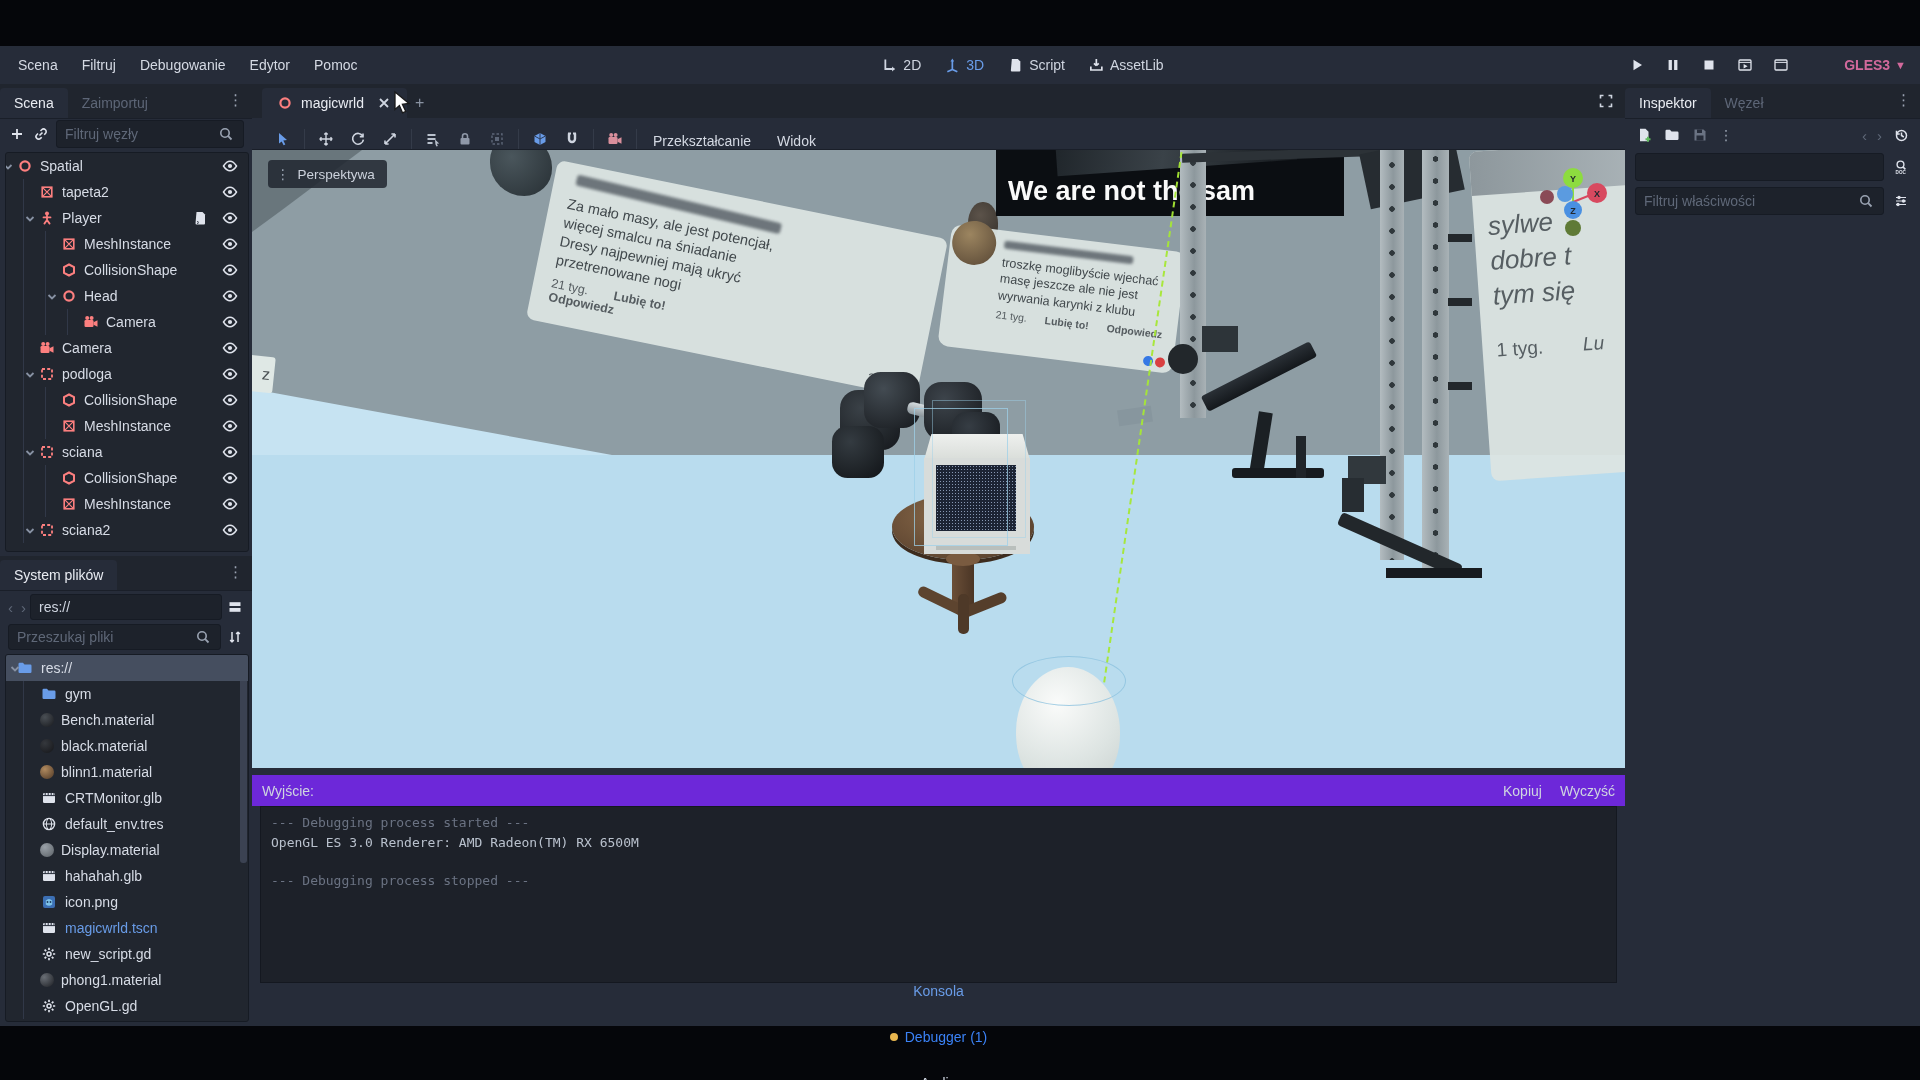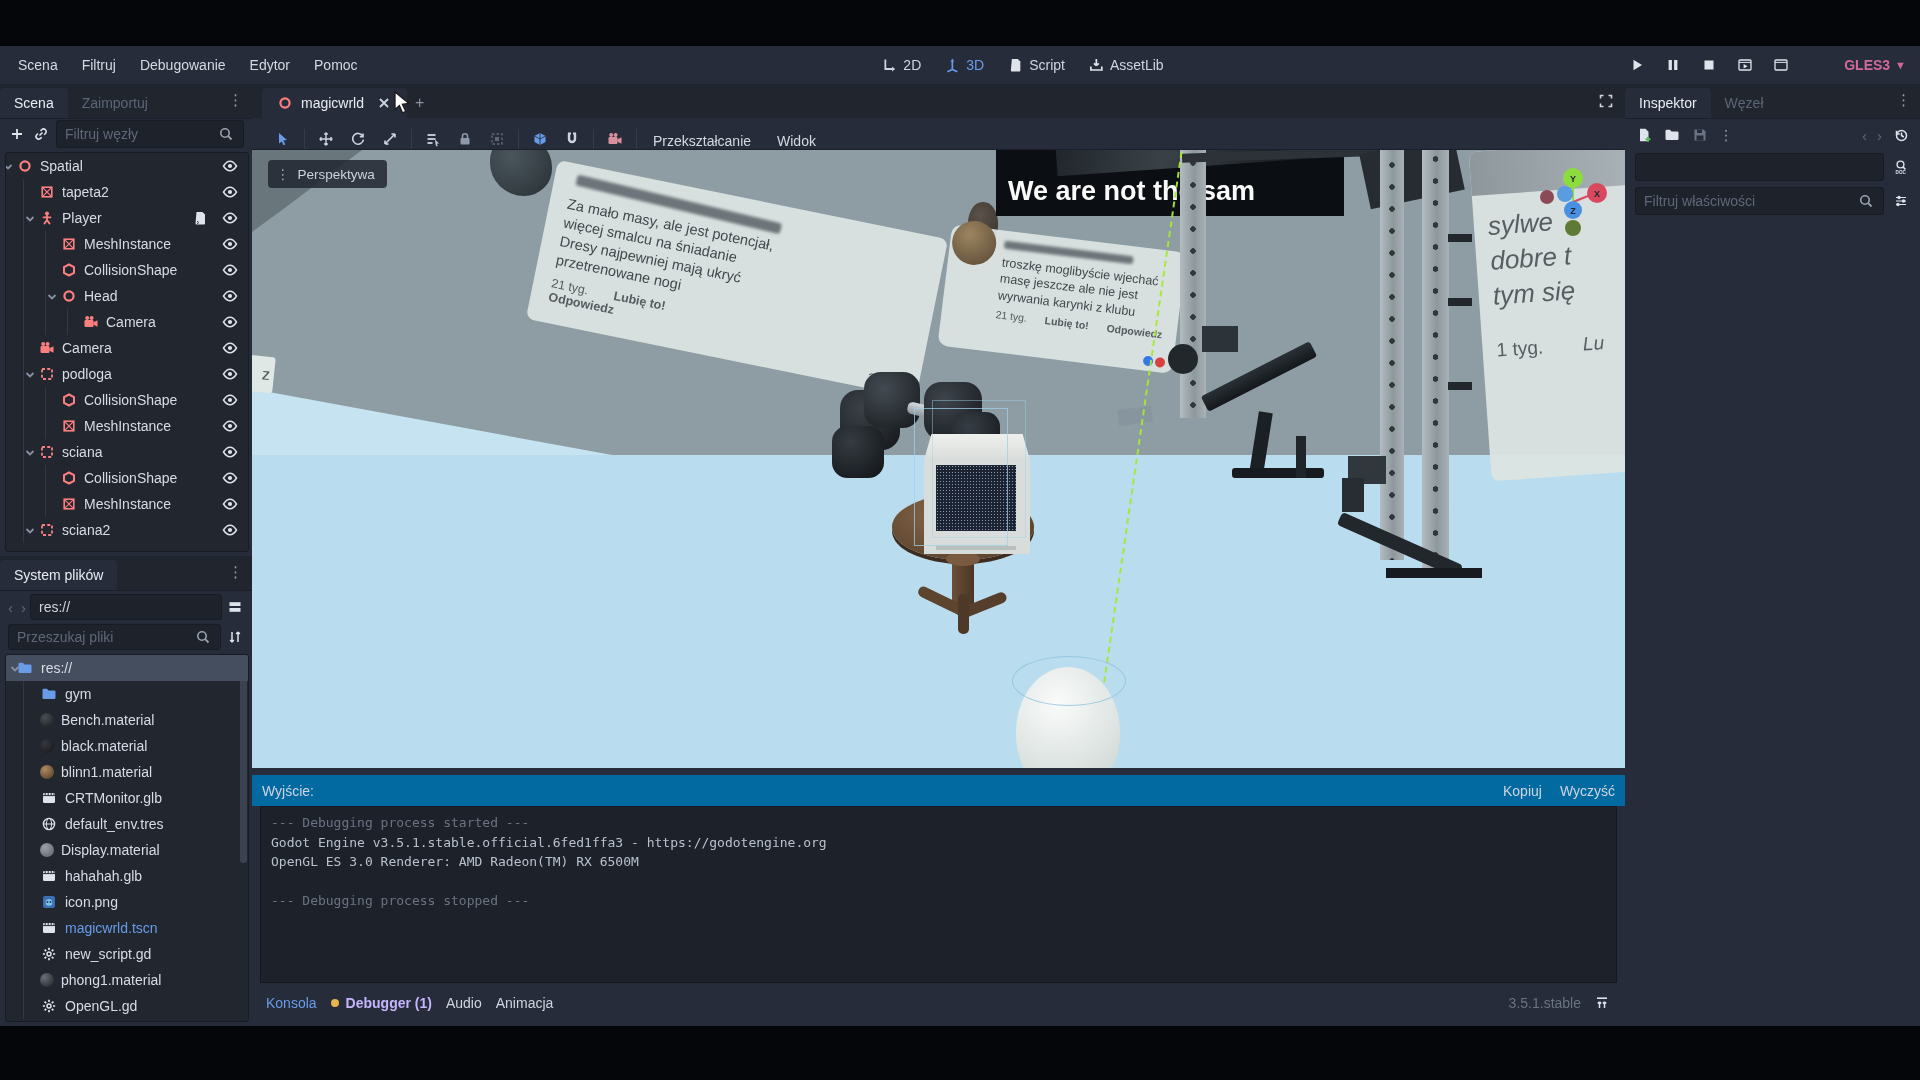--- a/index.html
+++ b/index.html
@@ -42,24 +42,24 @@
   .scene-tab .close{margin-left:4px;}
   .vp-toolbar{position:absolute;left:0;top:34px;width:100%;height:32px;background:#262c39;display:flex;align-items:flex-end;padding-left:10px;border-bottom:1px solid #1a1f29;box-sizing:border-box;}
   .toolgroup{display:flex;align-items:center;gap:14px;padding:0 12px;border-right:1px solid #343b49;height:20px;}
   .vp-menus{display:flex;gap:26px;margin-left:16px;color:#d4d9e3;}
   .vp3d{position:absolute;left:0;top:66px;width:1373px;height:618px;overflow:hidden;background:#8e9da4;}
   .poster{background:rgba(219,228,225,0.95);border-radius:8px;color:#454c51;}
   .blurname{background:#6d757b;border-radius:3px;filter:blur(1.5px);}
   .console-wrap{position:absolute;background:#1d2129;border:1px solid #141820;font-family:"DejaVu Sans Mono",monospace;font-size:13px;line-height:1.5;padding:6px 10px;box-sizing:border-box;}
   .cline{white-space:pre;min-height:19px;color:#b9c1cd;}
   .cline.dim{color:#6b7383;}
-  .statusbar{position:absolute;display:flex;align-items:center;gap:14px;padding:0 14px;box-sizing:border-box;background:#262c39;}
+  .statusbar{position:absolute;display:flex;align-items:center;gap:30px;padding:0 14px;box-sizing:border-box;background:#262c39;flex-direction:column;}
   .sb-item{display:flex;align-items:center;gap:7px;color:#cfd5e0;}
   .sb-item.accent{color:#699ce8;}
-  .sb-item.warning{color:#c4b5fd;font-weight:bold;}
+  .sb-item.warning{color:#3b82f6;}
   .dot{width:8px;height:8px;border-radius:50%;background:#e8b64f;}
   .chip{position:absolute;background:rgba(33,39,48,0.85);border-radius:4px;display:flex;align-items:center;gap:7px;padding:0 12px 0 8px;height:28px;color:#ccd2dc;font-size:13.5px;}
   .gizmo-label{font-size:9px;font-weight:bold;fill:#22282f;}
 </style>
 </head>
 <body>
 
 <div class="screen">
 
   <div class="menubar">
@@ -891,31 +891,30 @@
         <circle cx="34" cy="30" r="8" fill="#5b9be0"></circle>
         <circle cx="42" cy="14" r="10" fill="#8ddc3f"></circle>
         <text x="42" y="17.5" text-anchor="middle" class="gizmo-label">Y</text>
         <circle cx="66" cy="29" r="10" fill="#d8495f"></circle>
         <text x="66" y="32.5" text-anchor="middle" class="gizmo-label">X</text>
         <circle cx="42" cy="46" r="9" fill="#4a90e2"></circle>
         <text x="42" y="49.5" text-anchor="middle" class="gizmo-label">Z</text>
       </svg>
     </div>
 
-    <div class="abs" style="left:0;top:691px;width:1373px;height:31px;display:flex;align-items:center;padding:0 10px;box-sizing:border-box;background:#0369a1;">
+    <div class="abs" style="left:0;top:691px;width:1373px;height:31px;display:flex;align-items:center;padding:0 10px;box-sizing:border-box;background:#6d28d9;">
       <span>Wyjście:</span>
       <span style="margin-left:auto;display:flex;gap:18px;">
         <span>Kopiuj</span>
         <span>Wyczyść</span>
       </span>
     </div>
 
     <div class="console-wrap" style="left:8px;top:722px;width:1357px;height:177px;" id="console">
         <div class="cline dim">--- Debugging process started ---</div>
-        <div class="cline">Godot Engine v3.5.1.stable.official.6fed1ffa3 - https://godotengine.org</div>
         <div class="cline">OpenGL ES 3.0 Renderer: AMD Radeon(TM) RX 6500M</div>
         <div class="cline"></div>
         <div class="cline dim">--- Debugging process stopped ---</div>
       </div>
 
     <div class="statusbar" style="left:0;top:899px;width:1373px;height:39px;" id="statusbar">
       <div class="sb-item accent">
           <span>Konsola</span>
         </div>
         <div class="sb-item warning">

